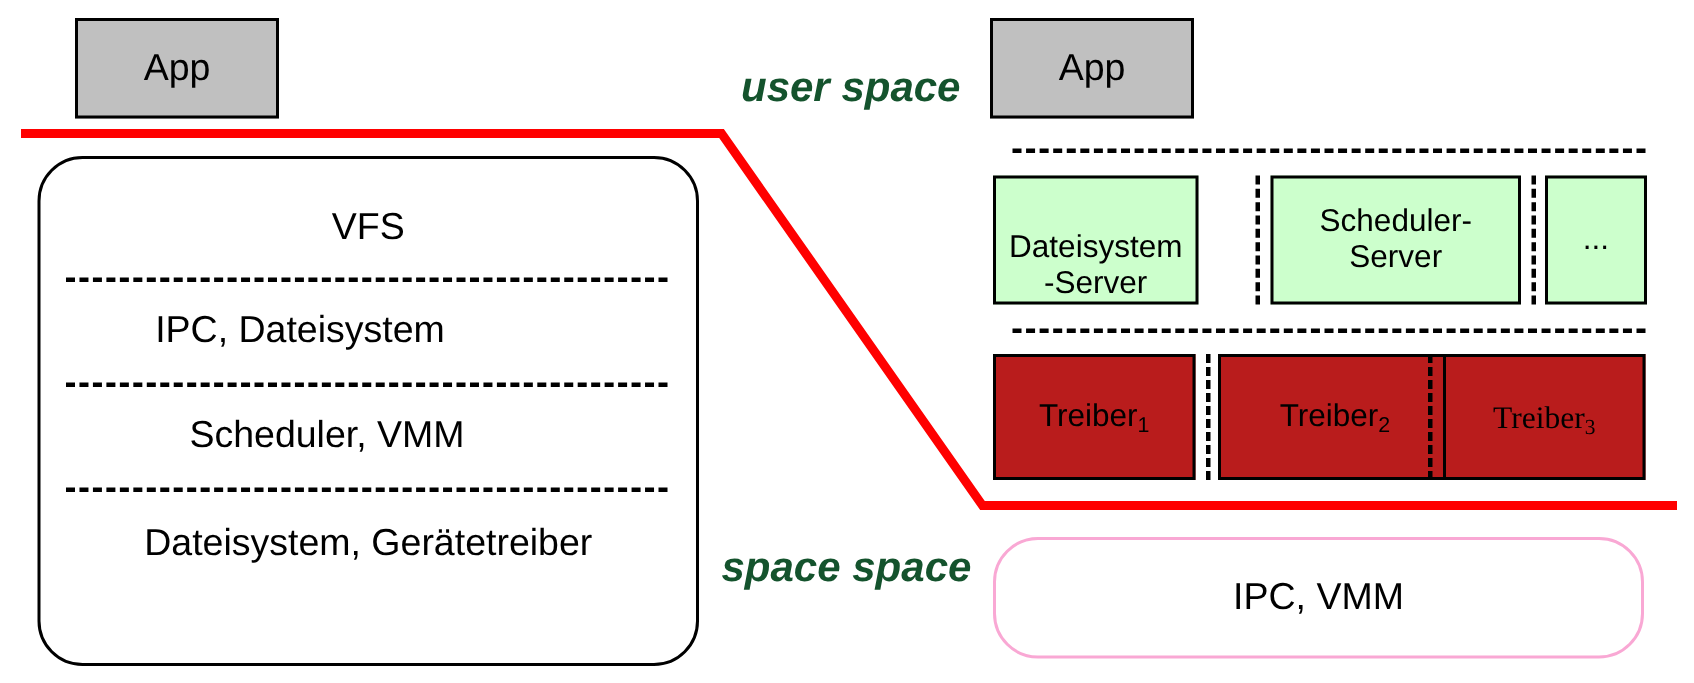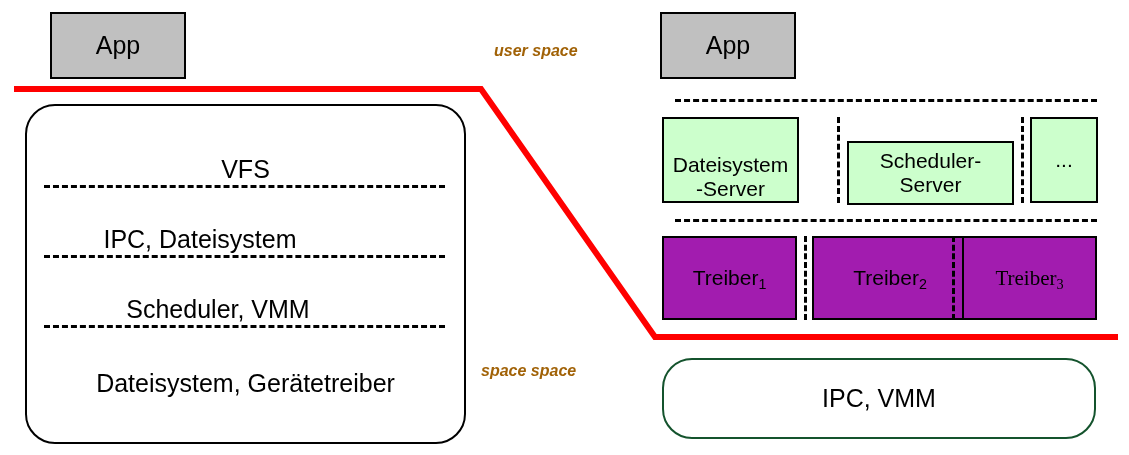--- a/index.html
+++ b/index.html
@@ -24,35 +24,35 @@
     text-align: center;
     color: #000000;
     line-height: 1.15;
   }
   .app-box {
     background: #c0c0c0;
     border: 2px solid #000000;
     font-size: 25px;
   }
   .kernel-rect {
-    border: 2px solid #14532d;
+    border: 2px solid #f9a8d4;
     border-radius: 30px;
     background: #ffffff;
   }
   .mono-rect {
     position: absolute;
     box-sizing: border-box;
     border: 2px solid #000000;
     border-radius: 30px;
     background: #ffffff;
   }
   .layer-label {
     position: absolute;
     display: flex;
-    align-items: flex-end;
+    align-items: center;
     justify-content: center;
     font-size: 25px;
     color: #000000;
     text-align: center;
   }
   .hdash {
     position: absolute;
     border-top: 3px dashed #000000;
     height: 0;
   }
@@ -60,28 +60,28 @@
     position: absolute;
     border-left: 3px dashed #000000;
     width: 0;
   }
   .server-box {
     background: #ccffcc;
     border: 2px solid #000000;
     font-size: 21px;
   }
   .driver-box {
-    background: #a21caf;
+    background: #b91c1c;
     border: 2px solid #000000;
     font-size: 21px;
   }
   .red-label {
     position: absolute;
-    color: #a16207;
-    font-size: 16px;
+    color: #14532d;
+    font-size: 28px;
     font-style: italic;
     font-weight: bold;
     white-space: nowrap;
   }
   #divider-svg {
     position: absolute;
     left: 0;
     top: 0;
     width: 1129px;
     height: 455px;
@@ -129,21 +129,21 @@
   </div>
 
   <div class="hdash" style="left:675px; top:99px; width:422px;"></div>
 
   <div class="box server-box" style="left:662px; top:117px; width:137px; height:86px; flex-direction:column;justify-content:flex-end;">
     <span>Dateisystem</span>
     <span>-Server</span>
   </div>
   <div class="vdash" style="left:837px; top:117px; height:86px;"></div>
 
-  <div class="box server-box" style="left:847px; top:117px; width:167px; height:64px; flex-direction:column;margin-top:24px;">
+  <div class="box server-box" style="left:847px; top:117px; width:167px; height:86px; flex-direction:column;">
     <span>Scheduler-</span>
     <span>Server</span>
   </div>
   <div class="vdash" style="left:1021px; top:117px; height:86px;"></div>
 
   <div class="box server-box" style="left:1030px; top:117px; width:68px; height:86px;">
     <span>...</span>
   </div>
 
   <div class="hdash" style="left:675px; top:219px; width:422px;"></div>

